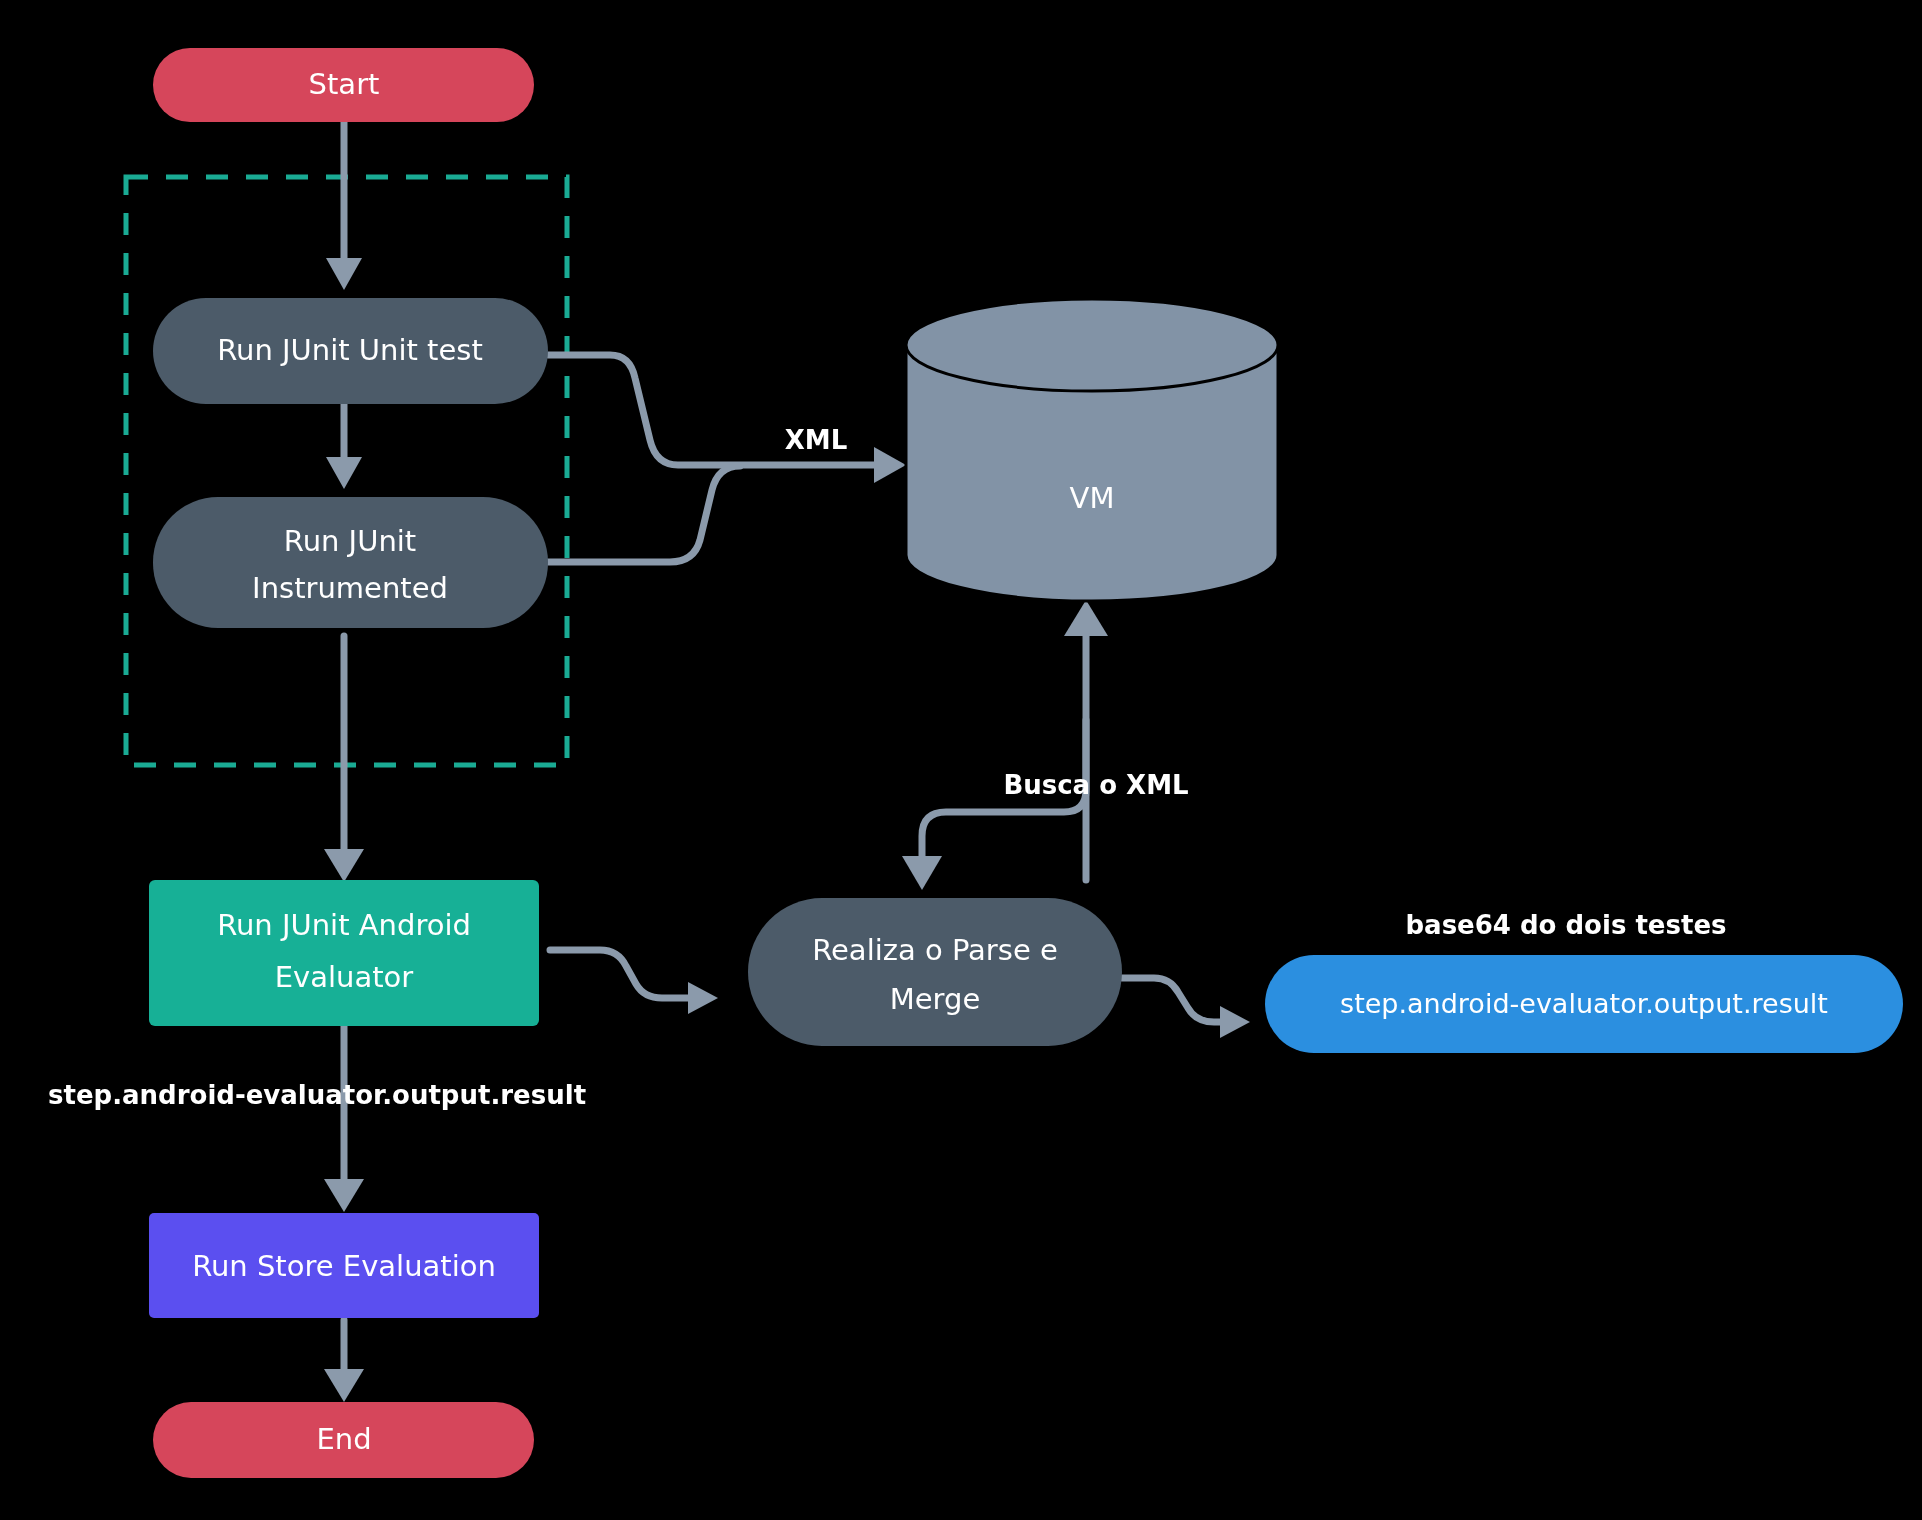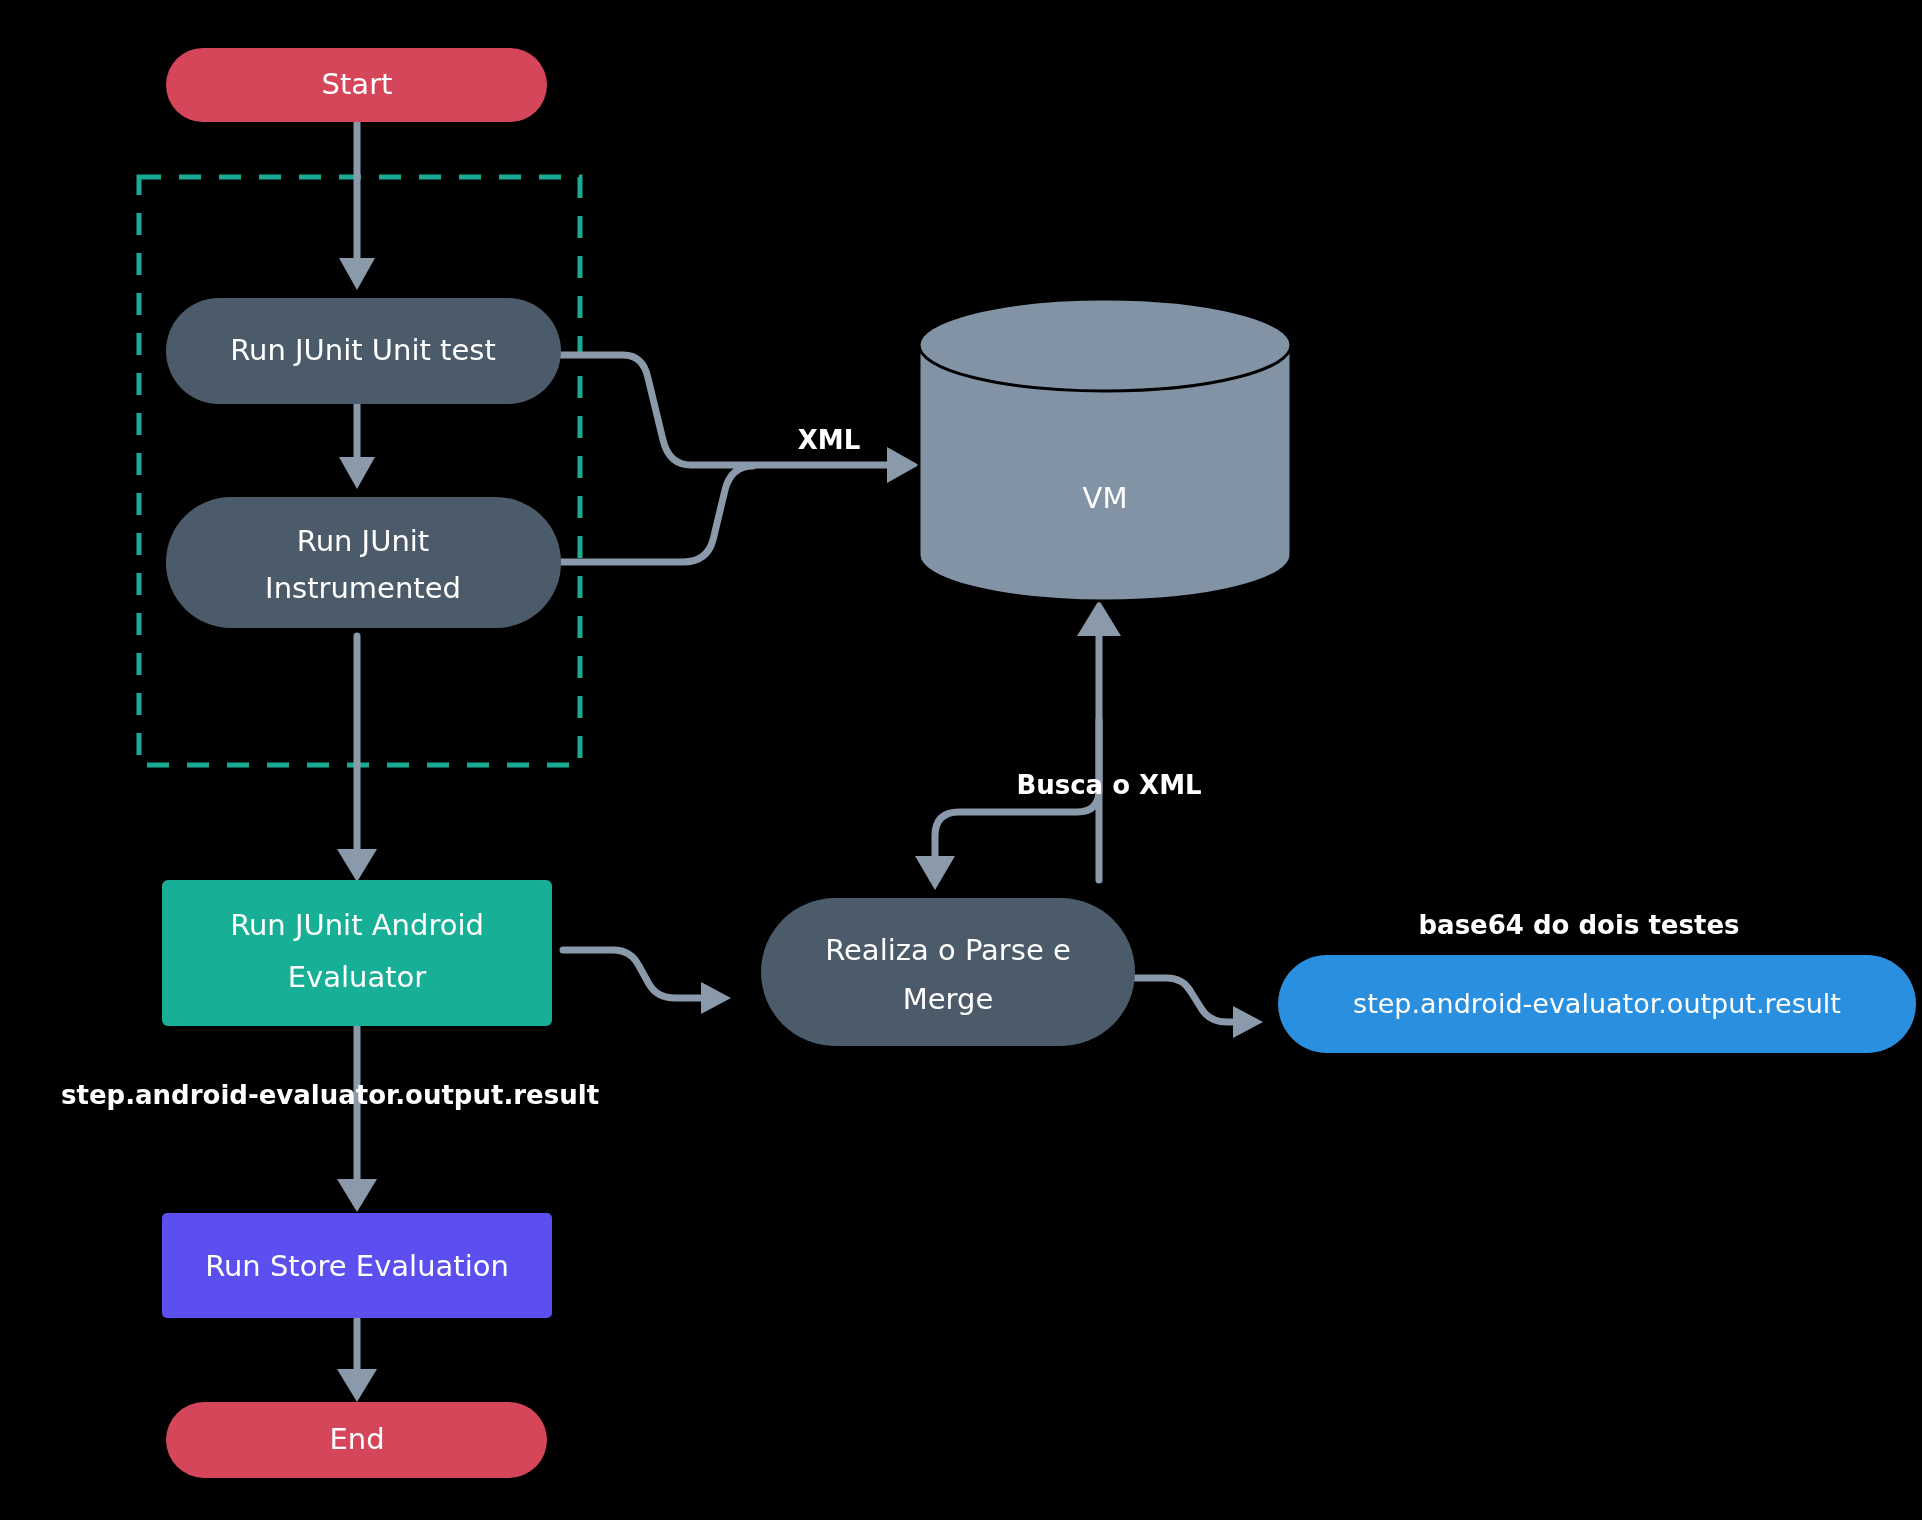--- a/index.html
+++ b/index.html
@@ -11,21 +11,20 @@
     width: 1922px;
     height: 1520px;
     overflow: hidden;
     font-family: "DejaVu Sans", sans-serif;
   }
   #diagram-root {
     position: relative;
     width: 1524px;
     height: 1520px;
     background: #000000;
-    margin-left: 13px;
   }
   svg.layer {
     position: absolute;
     top: 0;
     left: 0;
     width: 1922px;
     height: 1520px;
   }
   .node-label {
     fill: #ffffff;

